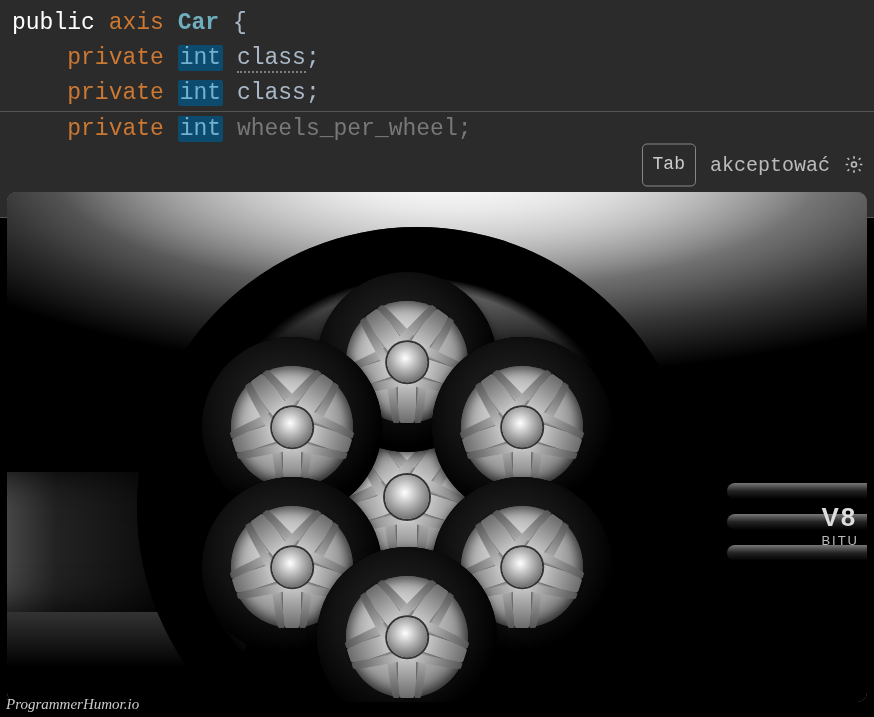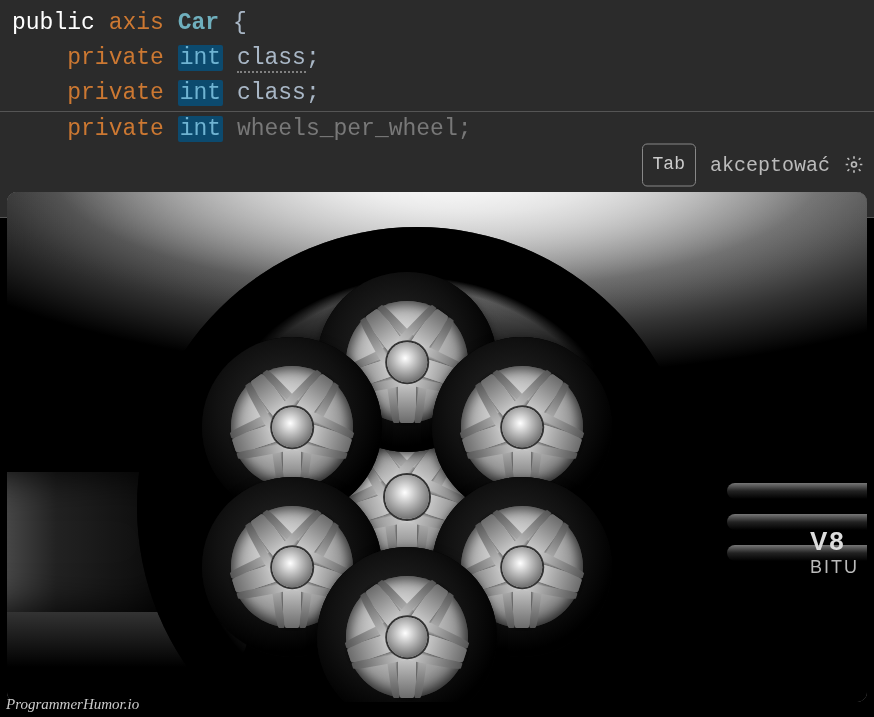--- a/index.html
+++ b/index.html
@@ -121,22 +121,22 @@
     background: linear-gradient(180deg,#777 0%,#222 50%,#000 100%);
     border-radius:10px 0 0 10px;
   }
   .badge {
     position:absolute;
     right:8px; top:310px;
     color:#ddd;
     font-family: Arial, sans-serif;
     text-align:left;
   }
-  .badge .big{ font-size:26px; font-weight:bold; letter-spacing:2px;margin-top:24px;}
-  .badge .small{ font-size:18px; letter-spacing:2px; color:#bbb;}
+  .badge .big{ font-size:26px; font-weight:bold; letter-spacing:2px;}
+  .badge .small{ font-size:13px; letter-spacing:2px; color:#bbb;}
   .ground {
     position:absolute;
     left:0; right:0; bottom:0; height:90px;
     background: linear-gradient(180deg,#6b6b6b 0%, #8a8a8a 40%, #9a9a9a 100%);
   }
   .ground-shadow{
     position:absolute;
     left:130px; bottom:10px;
     width:560px; height:60px;
     background: radial-gradient(ellipse at center, rgba(0,0,0,0.7) 0%, rgba(0,0,0,0) 70%);

